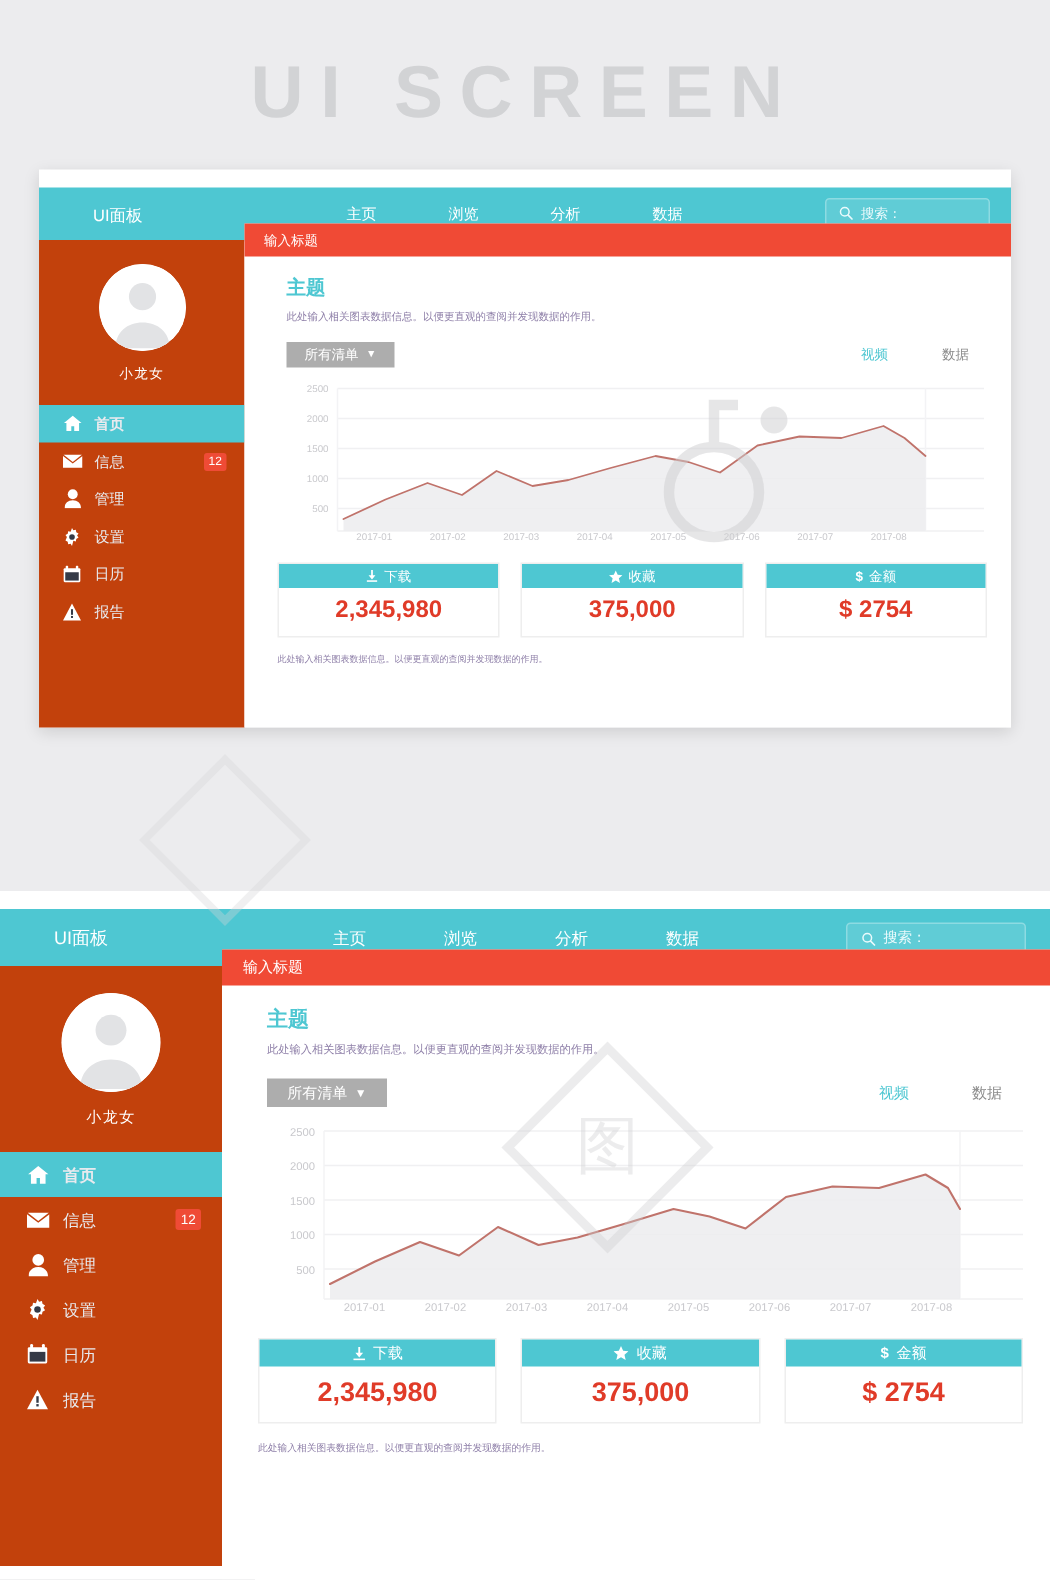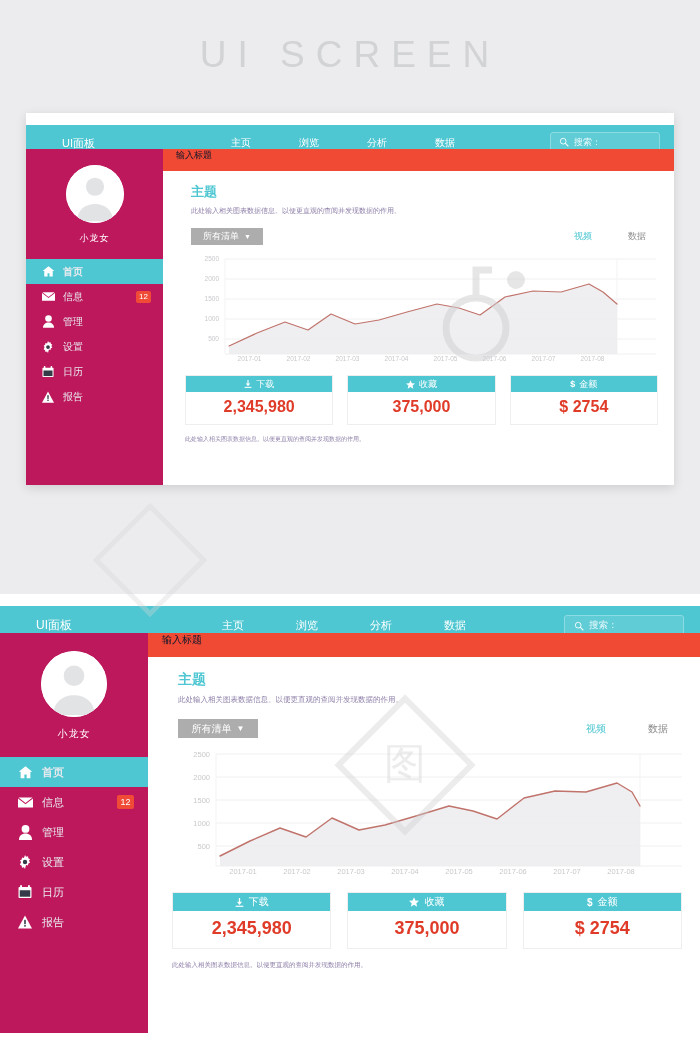--- a/index.html
+++ b/index.html
@@ -8,22 +8,22 @@
     background: #ececee;
     font-family: "Liberation Sans", "DejaVu Sans", sans-serif;
     overflow: hidden;
   }
   .page { position: relative; width: 700px; height: 1053px; }
 
   
   .hero-title {
     position: absolute; left: 0; top: 34px; width: 700px;
     text-align: center;
-    font-size: 37px; letter-spacing: 11px;
-    color: #d2d3d5; font-weight: 400;
+    font-size: 49px; letter-spacing: 11px;
+    color: #d2d3d5; font-weight: 700;
   }
 
   
   .panel { position: absolute; background: #fff; overflow: hidden; }
   .panel.shadowed { box-shadow: 0 3px 10px rgba(0,0,0,0.13); }
 
   
   .navbar {
     background: #4ec7d2; width: 100%;
     display: flex; align-items: center; position: relative; margin-top: 12px;
@@ -34,21 +34,21 @@
   .searchbox {
     position: absolute; display: flex; align-items: center;
     border: 1px solid #8ddbe2; border-radius: 3px;
     background: rgba(255,255,255,0.10);
     color: #eafafc;
   }
   .search-ico { display: inline-block; }
   .search-ico svg { display: block; }
 
   
-  .sidebar { background: #be185d; position: absolute; left: 0; }
+  .sidebar { background: #c2410c; position: absolute; left: 0; margin-top: 11px; }
   .profile { display: flex; flex-direction: column; align-items: center; }
   .avatar {
     border-radius: 50%; background: #ffffff;
     display: flex; align-items: flex-end; justify-content: center;
     overflow: hidden;
   }
   .avatar svg { display:block; }
   .uname { color: #ffffff; letter-spacing: 1px; }
   .menu { width: 100%; }
   .mitem {
@@ -59,21 +59,21 @@
   .micon { display: flex; align-items: center; justify-content: center; }
   .micon svg { display: block; fill: #ffffff; }
   .mlabel { flex: 1; }
   .badge {
     background: #ef4b36; color: #fff; border-radius: 2px;
     display: flex; align-items: center; justify-content: center;
   }
 
   
   .content { position: absolute; background: #ffffff; }
-  .redbar { background: #f04a35; display: flex; align-items: flex-start; color: #0f172a; }
+  .redbar { background: #f04a35; display: flex; align-items: center; color: #ffffff; }
   .sec-title { color: #4ec7d2; font-weight: bold; }
   .sec-desc { color: #8e7fa8; }
   .toolrow { display: flex; align-items: center; justify-content: space-between; gap: 20px; }
   .dropdown {
     background: #adadad; color: #ffffff;
     display: flex; align-items: center; justify-content: center;
   }
   .tabs { display: flex; }
   .tab { text-align: center; color: #8b8b8b; }
   .tab.active { color: #4ec7d2; }

